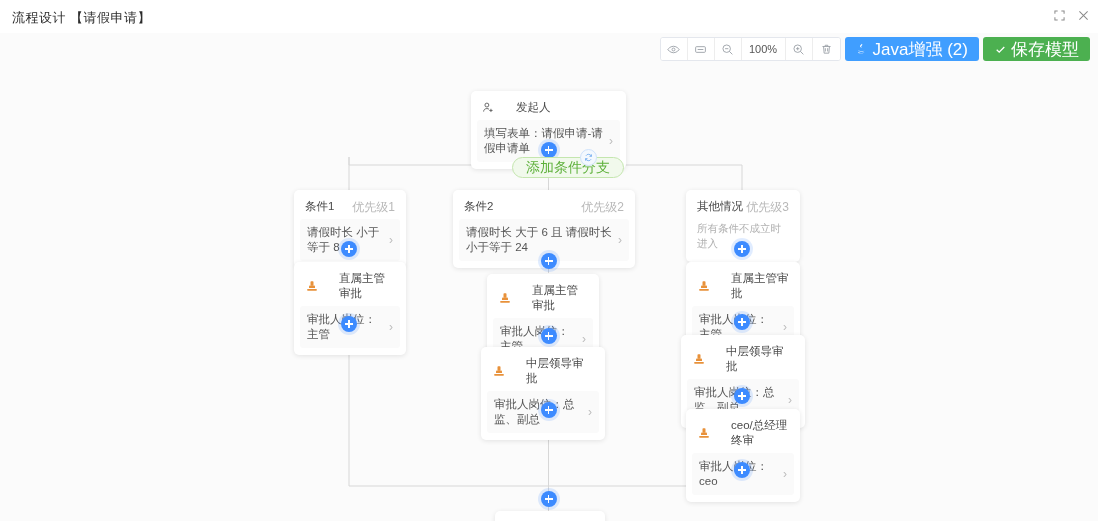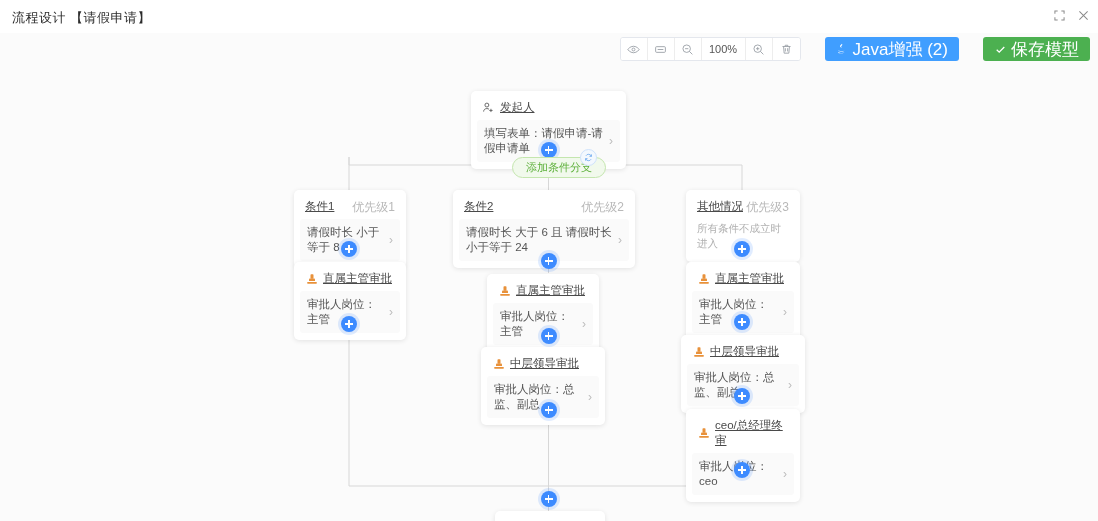--- a/index.html
+++ b/index.html
@@ -26,21 +26,21 @@
   .win-btn svg { display: block; }
 
   
   .canvas {
     position: absolute; left: 0; top: 33px; width: 1098px; height: 488px;
     background: #fbfbfb; overflow: hidden;
   }
 
   
   .toolbar {
-    position: absolute; right: 8px; top: 4px; display: flex; align-items: center; gap: 24px; z-index: 40;
+    position: absolute; right: 8px; top: 4px; display: flex; align-items: center; gap: 4px; z-index: 40;
   }
   .tool-group {
     display: flex; align-items: center;
     background: #fff; border: 1px solid #e4e7ed; border-radius: 3px;
     height: 24px; overflow: hidden;
   }
   .tool-btn {
     width: 27px; height: 22px; display: flex; align-items: center; justify-content: center;
     border-right: 1px solid #ededed; color: #9aa0a6; cursor: pointer; background: #fff;
   }
@@ -62,24 +62,23 @@
   
   .flow { position: absolute; left: 0; top: 0; width: 1098px; height: 488px; }
   svg.lines { position: absolute; left: 0; top: 0; width: 1098px; height: 488px; pointer-events: none; }
 
   .node {
     position: absolute; background: #fff; border-radius: 5px;
     box-shadow: 0 1px 5px rgba(0,0,0,.10);
     z-index: 10;
   }
   .node-head {
-    display: flex; align-items: center; gap: 5px;
+    display: flex; align-items: center; gap: 21px;
     padding: 9px 11px 5px 11px; font-size: 11.5px; color: #4a4a4a;
     position: relative;
-    text-decoration: underline;
   }
   .node-head .prio {
     position: absolute; right: 11px; top: 9px;
     font-size: 12px; color: #b8b8b8; font-weight: normal;
   }
   .node-body {
     display: flex; align-items: center; gap: 4px;
     margin: 0 6px 7px 6px; padding: 6px 7px;
     background: #fafafa; border-radius: 3px;
     font-size: 11.5px; color: #555; line-height: 15px;
@@ -98,21 +97,21 @@
     box-shadow: 0 0 0 3px rgba(61,139,255,.16);
   }
   .plus:before { content: ""; position: absolute; width: 8px; height: 1.6px; background:#fff; }
   .plus:after  { content: ""; position: absolute; width: 1.6px; height: 8px; background:#fff; }
 
   
   .addbranch {
     position: absolute; z-index: 20; cursor: pointer;
     background: #f1f9ec; border: 1px solid #c4e6ae; color: #5db03a;
     border-radius: 12px; height: 21px; padding: 0 13px;
-    font-size: 11px; display: flex; align-items: center; justify-content: center;
+    font-size: 14px; display: flex; align-items: center; justify-content: center;
     white-space: nowrap;
   }
   .refresh-btn {
     position: absolute; z-index: 20; cursor: pointer;
     width: 17px; height: 17px; border-radius: 50%;
     border: 1px solid #cfe2fb; background: #f3f8fe; color: #6aa7ef;
     display: flex; align-items: center; justify-content: center;
   }
   .refresh-btn svg { display: block; }
 </style>

